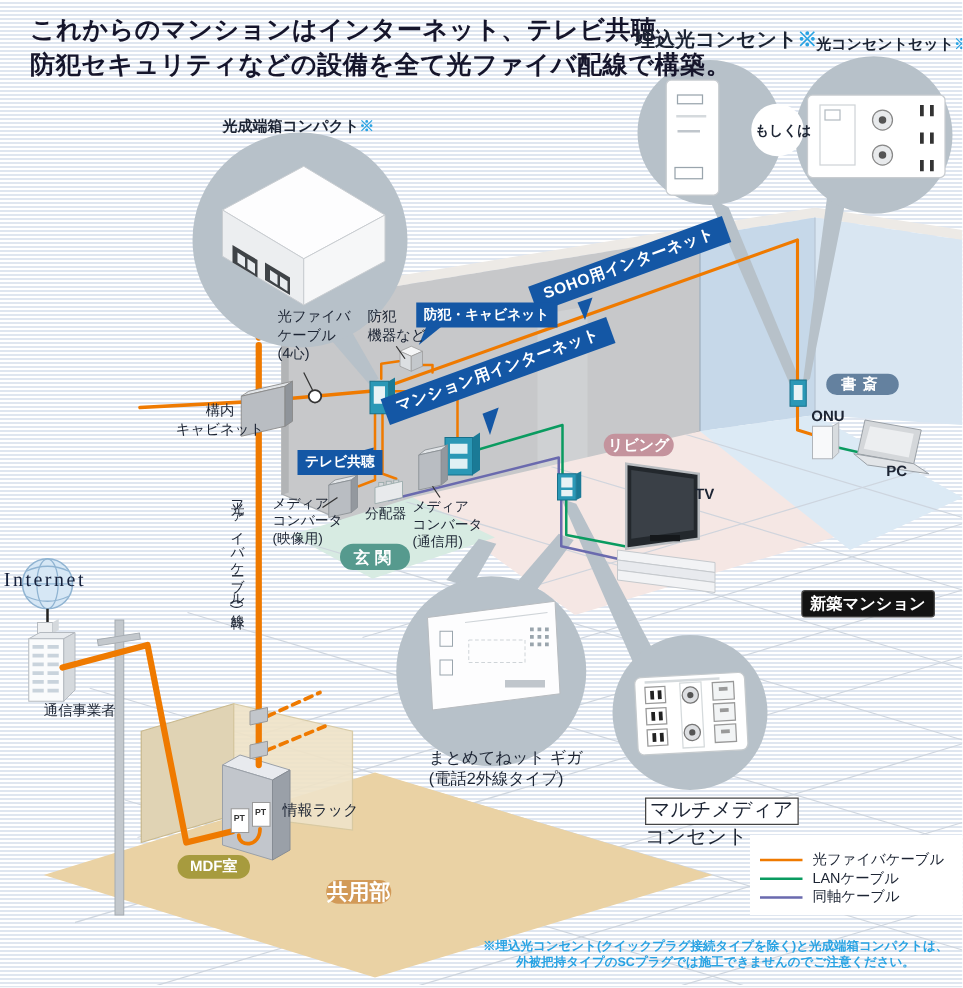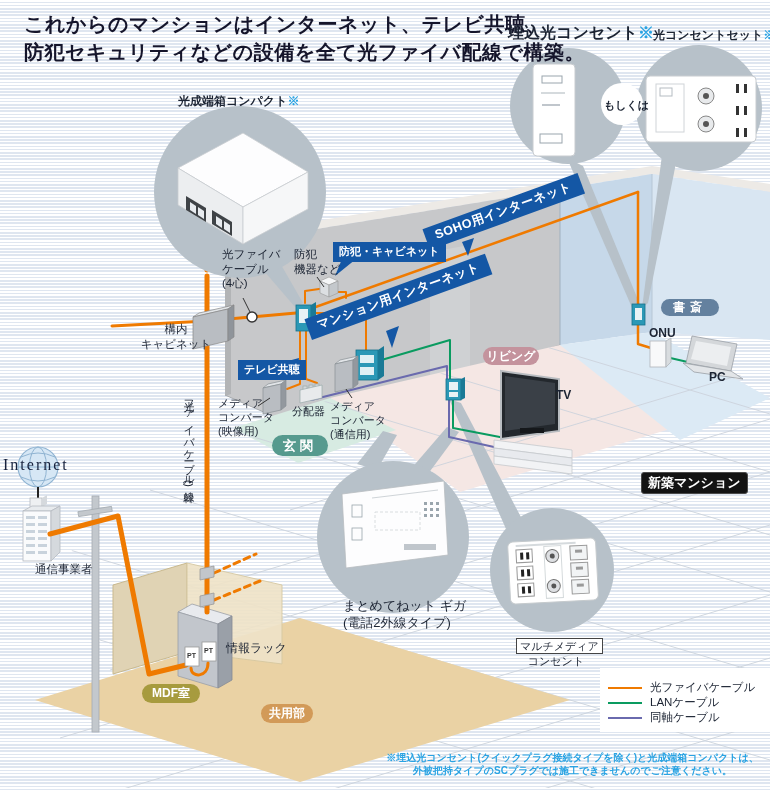--- a/index.html
+++ b/index.html
@@ -373,35 +373,35 @@
       <div>(通信用)</div>
 </div>
 <div class="lbl b" style="left:649px;top:326px;font-size:12px;">ONU</div>
 <div class="lbl b" style="left:709px;top:370px;font-size:12px;">PC</div>
 <div class="lbl b" style="left:556px;top:388px;font-size:12px;">TV</div>
 
 <div class="roombadge" style="left:272px;top:435px;width:56px;height:21px;line-height:21px;border-radius:11px;background:#569a8e;font-size:13px;letter-spacing:4px;">玄関</div>
 <div class="roombadge" style="left:483px;top:347px;width:56px;height:18px;line-height:18px;border-radius:9px;background:#c4939d;font-size:12px;">リビング</div>
 <div class="roombadge" style="left:661px;top:299px;width:58px;height:17px;line-height:17px;border-radius:9px;background:#64819f;font-size:12px;letter-spacing:5px;">書斎</div>
 <div class="roombadge" style="left:142px;top:684px;width:58px;height:19px;line-height:19px;border-radius:10px;background:#a79b3e;font-size:12px;">MDF室</div>
-<div class="roombadge" style="left:261px;top:704px;width:52px;height:19px;line-height:19px;border-radius:10px;background:#d29a58;font-size:12px;">共用部</div>
+<div class="roombadge" style="left:261px;top:704px;width:52px;height:19px;line-height:19px;border-radius:10px;background:#d29a58;font-size:17px;">共用部</div>
 <div class="roombadge" style="left:641px;top:472px;padding:1px 6px;border-radius:3px;background:#131313;font-size:13px;border:1px solid #4a4a4a;">新築マンション</div>
 
 <div class="lbl" style="left:3px;top:455px;font-family:'Liberation Serif',serif;font-size:16px;letter-spacing:2px;color:#16213c;">Internet</div>
 <div class="lbl" style="left:17px;top:562px;margin-left:18px;">通信事業者</div>
 <div class="lbl vert" style="left:182px;top:392px;height:140px;font-size:11px;">光ファイバケーブル(幹線)</div>
 <div class="lbl" style="left:226px;top:641px;font-size:12px;">情報ラック</div>
 <div class="ptlbl" style="left:185px;top:652px;">PT</div>
 <div class="ptlbl" style="left:202px;top:647px;">PT</div>
 
 <div class="lbl" style="left:343px;top:598px;font-size:13px;">
   <div>まとめてねット ギガ</div>
       <div>(電話2外線タイプ)</div>
 </div>
-<div class="lbl" style="left:516px;top:638px;width:80px;text-align:center;font-size:11px;">
+<div class="lbl" style="left:516px;top:638px;width:80px;text-align:center;font-size:16px;">
   <div style="display:inline-block;border:1px solid #444;background:#fff;padding:0 3px;">マルチメディア</div>
   <div>コンセント</div>
 </div>
 
 <div class="legend">
   <div class="row">
     <span class="sw" style="background:#ef7a00;"></span>
     <span class="t">光ファイバケーブル</span>
   </div>
   <div class="row">

